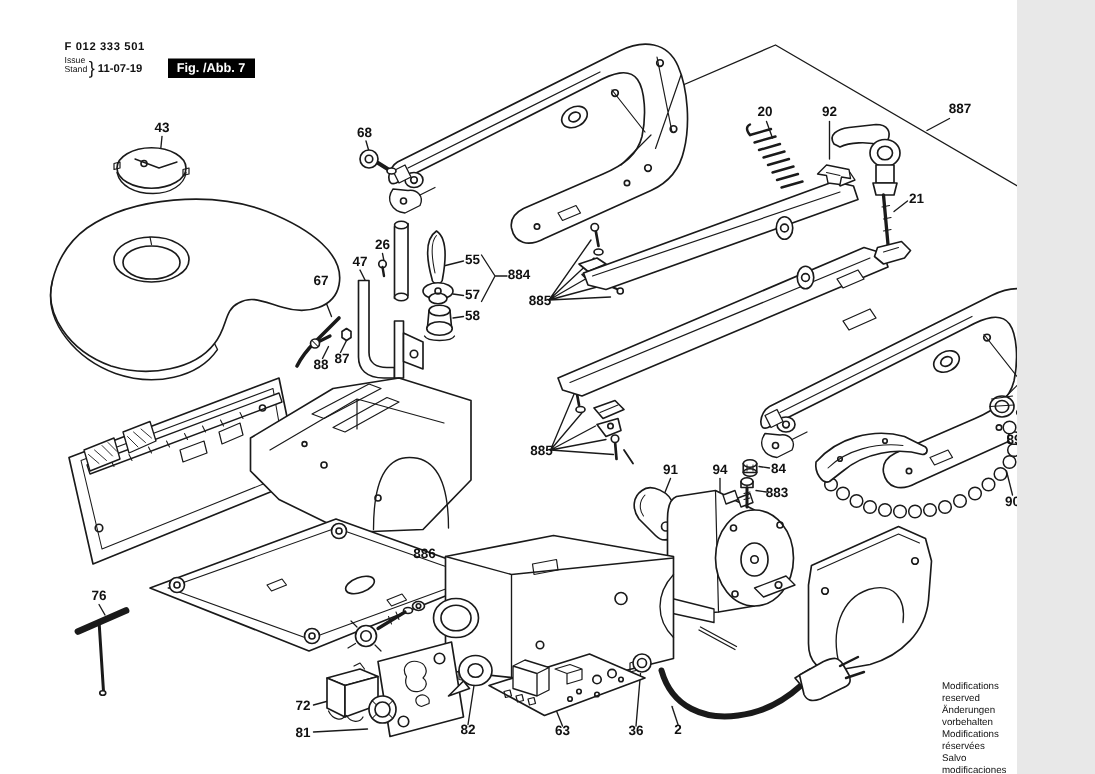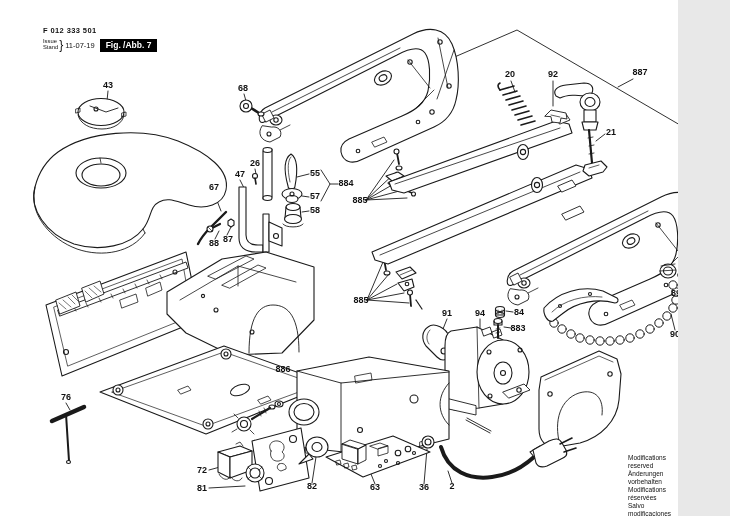--- a/index.html
+++ b/index.html
@@ -3,21 +3,21 @@
 <meta charset="utf-8">
 <style>
   html,body{margin:0;padding:0;background:#e8e8e8;}
   .page{position:relative;width:678px;height:516px;background:#fff;overflow:hidden;
         font-family:"Liberation Sans",sans-serif;color:#111;}
   .hdr{position:absolute;left:43px;top:26px;}
   .hdr .pn{font-size:7.5px;letter-spacing:.4px;font-weight:600;}
   .issue-row{display:flex;align-items:center;margin-top:3px;}
   .issue-words{font-size:5.8px;line-height:5.8px;text-align:left;}
   .brace{font-size:12px;margin:0 2px 0 1px;font-weight:400;}
-  .date{font-size:7.5px;font-weight:400;margin-right:5px;}
+  .date{font-size:7.5px;font-weight:700;margin-right:17px;}
   .figbox{background:#000;color:#fff;font-weight:700;font-size:8.5px;
           padding:2px 6px;line-height:9px;white-space:nowrap;}
   .footer{position:absolute;left:628px;top:454px;font-size:6.5px;line-height:8px;}
   svg.diagram{position:absolute;left:0;top:0;}
   .callout{font-size:9px;font-weight:700;fill:#111;text-anchor:middle;
            font-family:"Liberation Sans",sans-serif;}
 </style>
 </head>
 <body>
 

